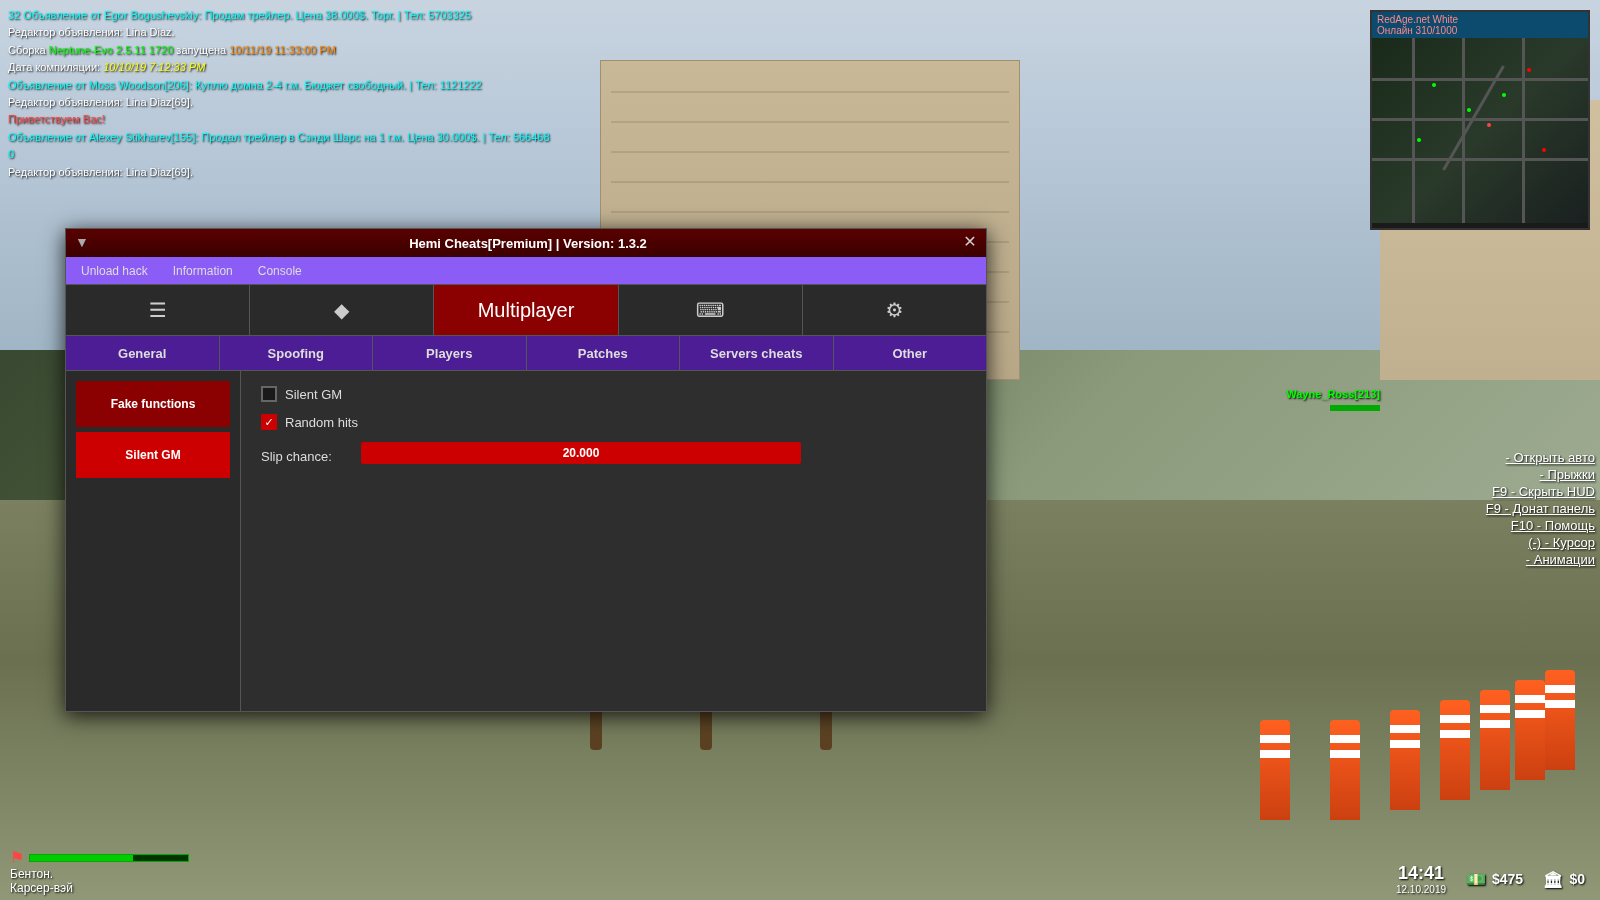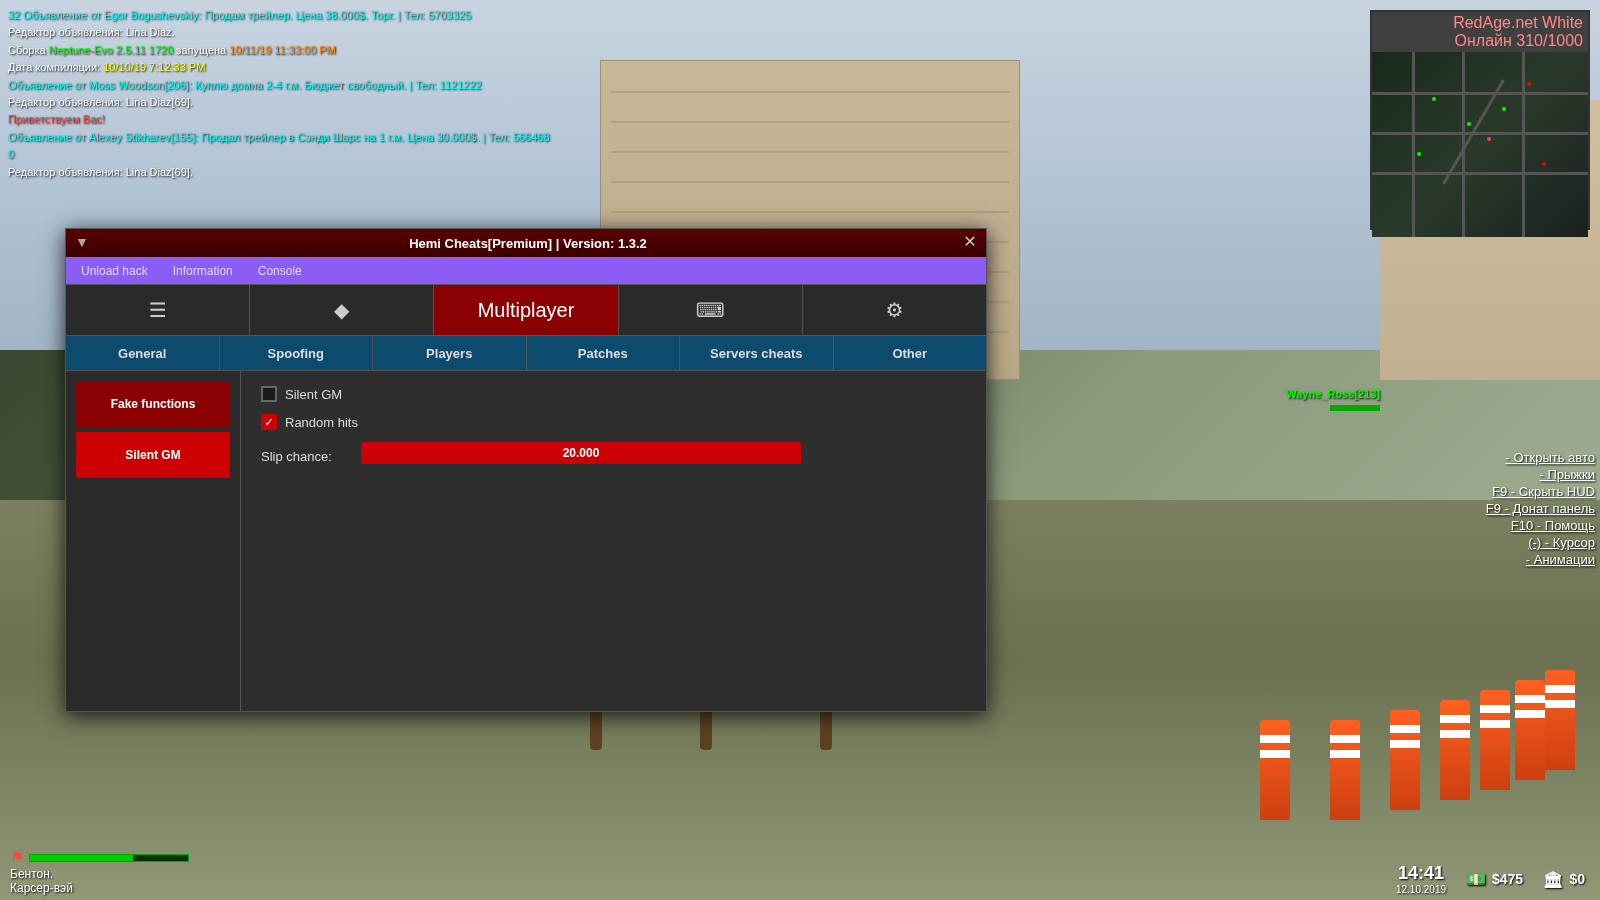--- a/index.html
+++ b/index.html
@@ -118,41 +118,41 @@
       font-size: 11px;
       z-index: 10;
       text-shadow: 1px 1px 2px #000;
       max-width: 750px;
     }
     .hud-line {
       margin-bottom: 2px;
       line-height: 1.4;
     }
     .hud-cyan { color: #00ffff; }
-    .hud-yellow { color: #ffff00; }
+    .hud-yellow { color: #ffff00; font-style: italic; }
     .hud-green { color: #00ff00; }
     .hud-red { color: #ff4444; }
     .hud-white { color: #ffffff; }
     .hud-orange { color: #ff8800; }
 
     
     .minimap {
       position: absolute;
       top: 10px; right: 10px;
       width: 220px; height: 220px;
       background: #1a1a1a;
       border: 2px solid #333;
       z-index: 10;
     }
     .minimap-header {
-      background: #404040;
+      background: #0c4a6e;
       color: #ff8888;
-      font-size: 16px;
+      font-size: 10px;
       padding: 2px 5px;
-      text-align: right;
+      text-align: left;
     }
     .minimap-map {
       width: 100%;
       height: 185px;
       background: linear-gradient(135deg, #1a2a1a 0%, #2a3a2a 50%, #1a2020 100%);
       position: relative;
       overflow: hidden;
     }
     .minimap-road-h {
       position: absolute;
@@ -359,21 +359,21 @@
       flex: 1;
       height: 34px;
       display: flex;
       align-items: center;
       justify-content: center;
       cursor: pointer;
       border-right: 1px solid #555;
       color: #ddd;
       font-size: 13px;
       font-weight: bold;
-      background: #0c4a6e;
+      background: #4c1d95;
     }
     .sub-tab:last-child { border-right: none; }
 
     
     .content-area {
       display: flex;
       height: 340px;
     }
 
     

